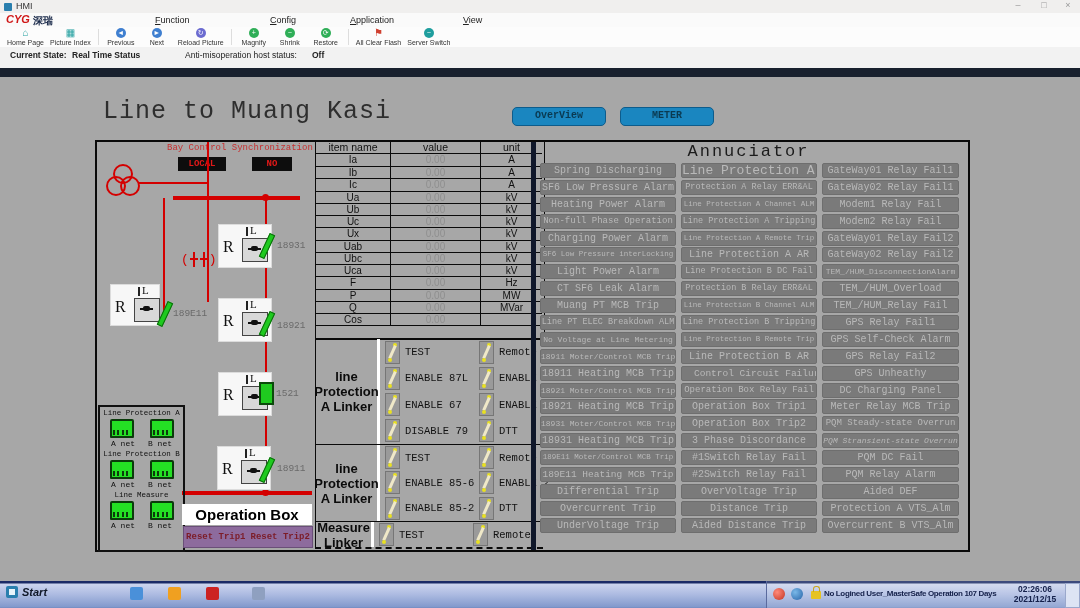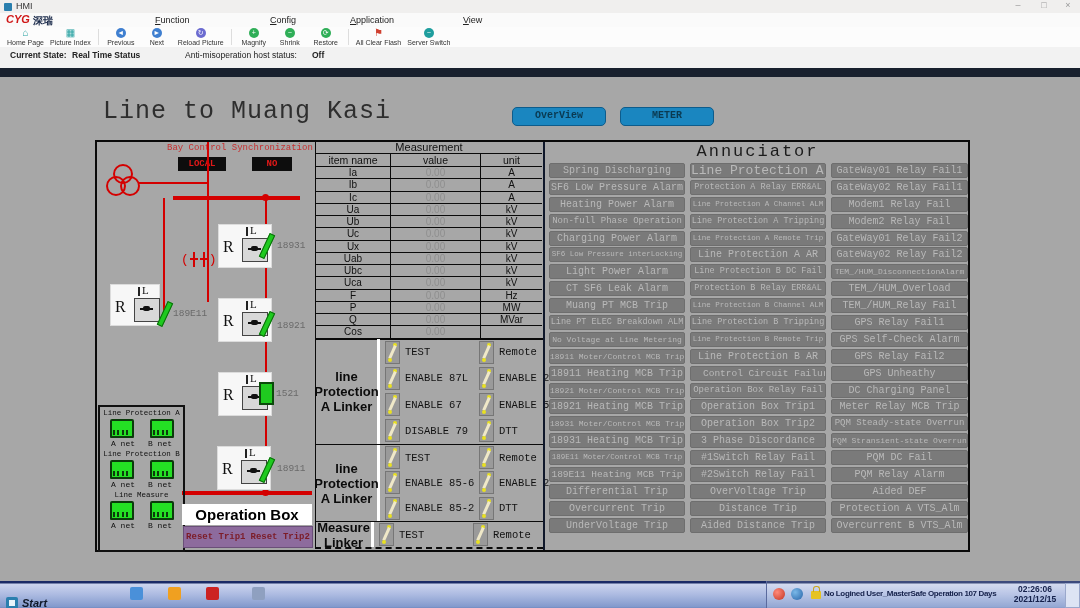--- a/index.html
+++ b/index.html
@@ -91,31 +91,31 @@
   .linker-row{display:flex;align-items:center;}
   .sw{position:relative;width:13px;height:21px;background:#9a9a9a;border:1px solid #767676;margin-left:5px;flex:none;cursor:pointer;}
   .sw::before,.sw::after{content:"";position:absolute;width:4px;height:4px;border-radius:50%;background:#e8e021;}
   .sw::before{top:1px;right:2px;}
   .sw::after{bottom:1px;left:2px;}
   .sw b{position:absolute;left:5px;top:3px;width:3px;height:14px;background:#efe8c8;transform:rotate(24deg);}
   .lk-txt{font-family:"Liberation Mono",monospace;font-size:10.5px;color:#111;margin-left:5px;white-space:nowrap;overflow:hidden;}
   .lk-left{width:69px;}
   .lk-right{width:50px;}
   
-  #annunciator{position:absolute;left:446px;top:0;width:425px;height:408px;border-left:2px solid #0f172a;}
+  #annunciator{position:absolute;left:434px;top:0;width:425px;height:408px;border-left:5px solid #0f172a;}
   #ann-title{position:absolute;left:50%;transform:translateX(-50%);top:0px;
     font-family:"Liberation Mono",monospace;font-size:17px;color:#1c1c1c;letter-spacing:2px;white-space:nowrap;}
   .ann-col{position:absolute;top:21px;}
   .ann-cell{height:15px;margin-bottom:1.9px;background:#7a7a7a;border:1px solid #6e6e6e;border-radius:2px;
     color:#b9b9b9;font-family:"Liberation Mono",monospace;font-size:10px;line-height:13px;
     text-align:center;white-space:nowrap;overflow:hidden;box-sizing:border-box;}
   
   #taskbar{left:0;top:581px;width:1080px;height:27px;
     background:linear-gradient(180deg,#1b2b66 0,#1b2b66 2px,#ccd5ee 3px,#aebce2 13px,#8299cc 26px,#6e86bd 27px);}
-  #start-btn{position:absolute;left:6px;top:5px;display:flex;align-items:center;gap:4px;cursor:pointer;margin-top:11px;}
+  #start-btn{position:absolute;left:6px;top:5px;display:flex;align-items:center;gap:4px;cursor:pointer;}
   #start-icon{width:12px;height:12px;background:#2a7fae;border-radius:2px;position:relative;}
   #start-icon::after{content:"";position:absolute;left:3px;top:3px;width:6px;height:6px;background:#e8f4fa;}
   #start-label{font-size:11px;font-weight:bold;font-style:italic;color:#101828;}
   .ql{position:absolute;top:6px;width:13px;height:13px;border-radius:2px;cursor:pointer;}
   #tray{position:absolute;left:766px;top:0;width:314px;height:27px;border-left:1px solid #5a6a9e;
     background:rgba(255,255,255,0.15);}
   .tray-orb{position:absolute;top:7px;width:12px;height:12px;border-radius:50%;cursor:pointer;}
   #tray-lock{position:absolute;left:44px;top:10px;width:10px;height:8px;background:#e6c322;border-radius:1px;cursor:pointer;}
   #tray-lock::before{content:"";position:absolute;left:1.5px;top:-5px;width:5px;height:5px;
     border:1.5px solid #caa61a;border-bottom:none;border-radius:3px 3px 0 0;}
@@ -342,21 +342,20 @@
           </div>
         </div>
 
       <div id="opbox">Operation Box</div>
       <div id="resetbar">
         <span>Reset Trip1</span>
         <span>Reset Trip2</span>
       </div>
 
       <div id="mtable">
-          <div class="mt-title">Measurement</div>
           <div class="mt-h">item name</div>
           <div class="mt-h">value</div>
           <div class="mt-h last-col">unit</div>
           <div class="mt-name">Ia</div>
           <div class="mt-val">0.00</div>
           <div class="mt-unit last-col">A</div>
           <div class="mt-name">Ib</div>
           <div class="mt-val">0.00</div>
           <div class="mt-unit last-col">A</div>
           <div class="mt-name">Ic</div>
@@ -555,21 +554,21 @@
             <div class="ann-cell" style="font-size: 8px;">TEM_/HUM_DisconnectionAlarm</div>
             <div class="ann-cell">TEM_/HUM_Overload</div>
             <div class="ann-cell">TEM_/HUM_Relay Fail</div>
             <div class="ann-cell">GPS Relay Fail1</div>
             <div class="ann-cell">GPS Self-Check Alarm</div>
             <div class="ann-cell">GPS Relay Fail2</div>
             <div class="ann-cell">GPS Unheathy</div>
             <div class="ann-cell">DC Charging Panel</div>
             <div class="ann-cell">Meter Relay MCB Trip</div>
             <div class="ann-cell" style="font-size: 9px;">PQM Steady-state Overrun</div>
-            <div class="ann-cell" style="font-size: 8px;">PQM Stransient-state Overrun</div>
+            <div class="ann-cell" style="font-size: 8px; font-style: italic;">PQM Stransient-state Overrun</div>
             <div class="ann-cell">PQM DC Fail</div>
             <div class="ann-cell">PQM Relay Alarm</div>
             <div class="ann-cell">Aided DEF</div>
             <div class="ann-cell">Protection A VTS_Alm</div>
             <div class="ann-cell">Overcurrent B VTS_Alm</div>
           </div>
         </div>
     </div>
   </div>
 

